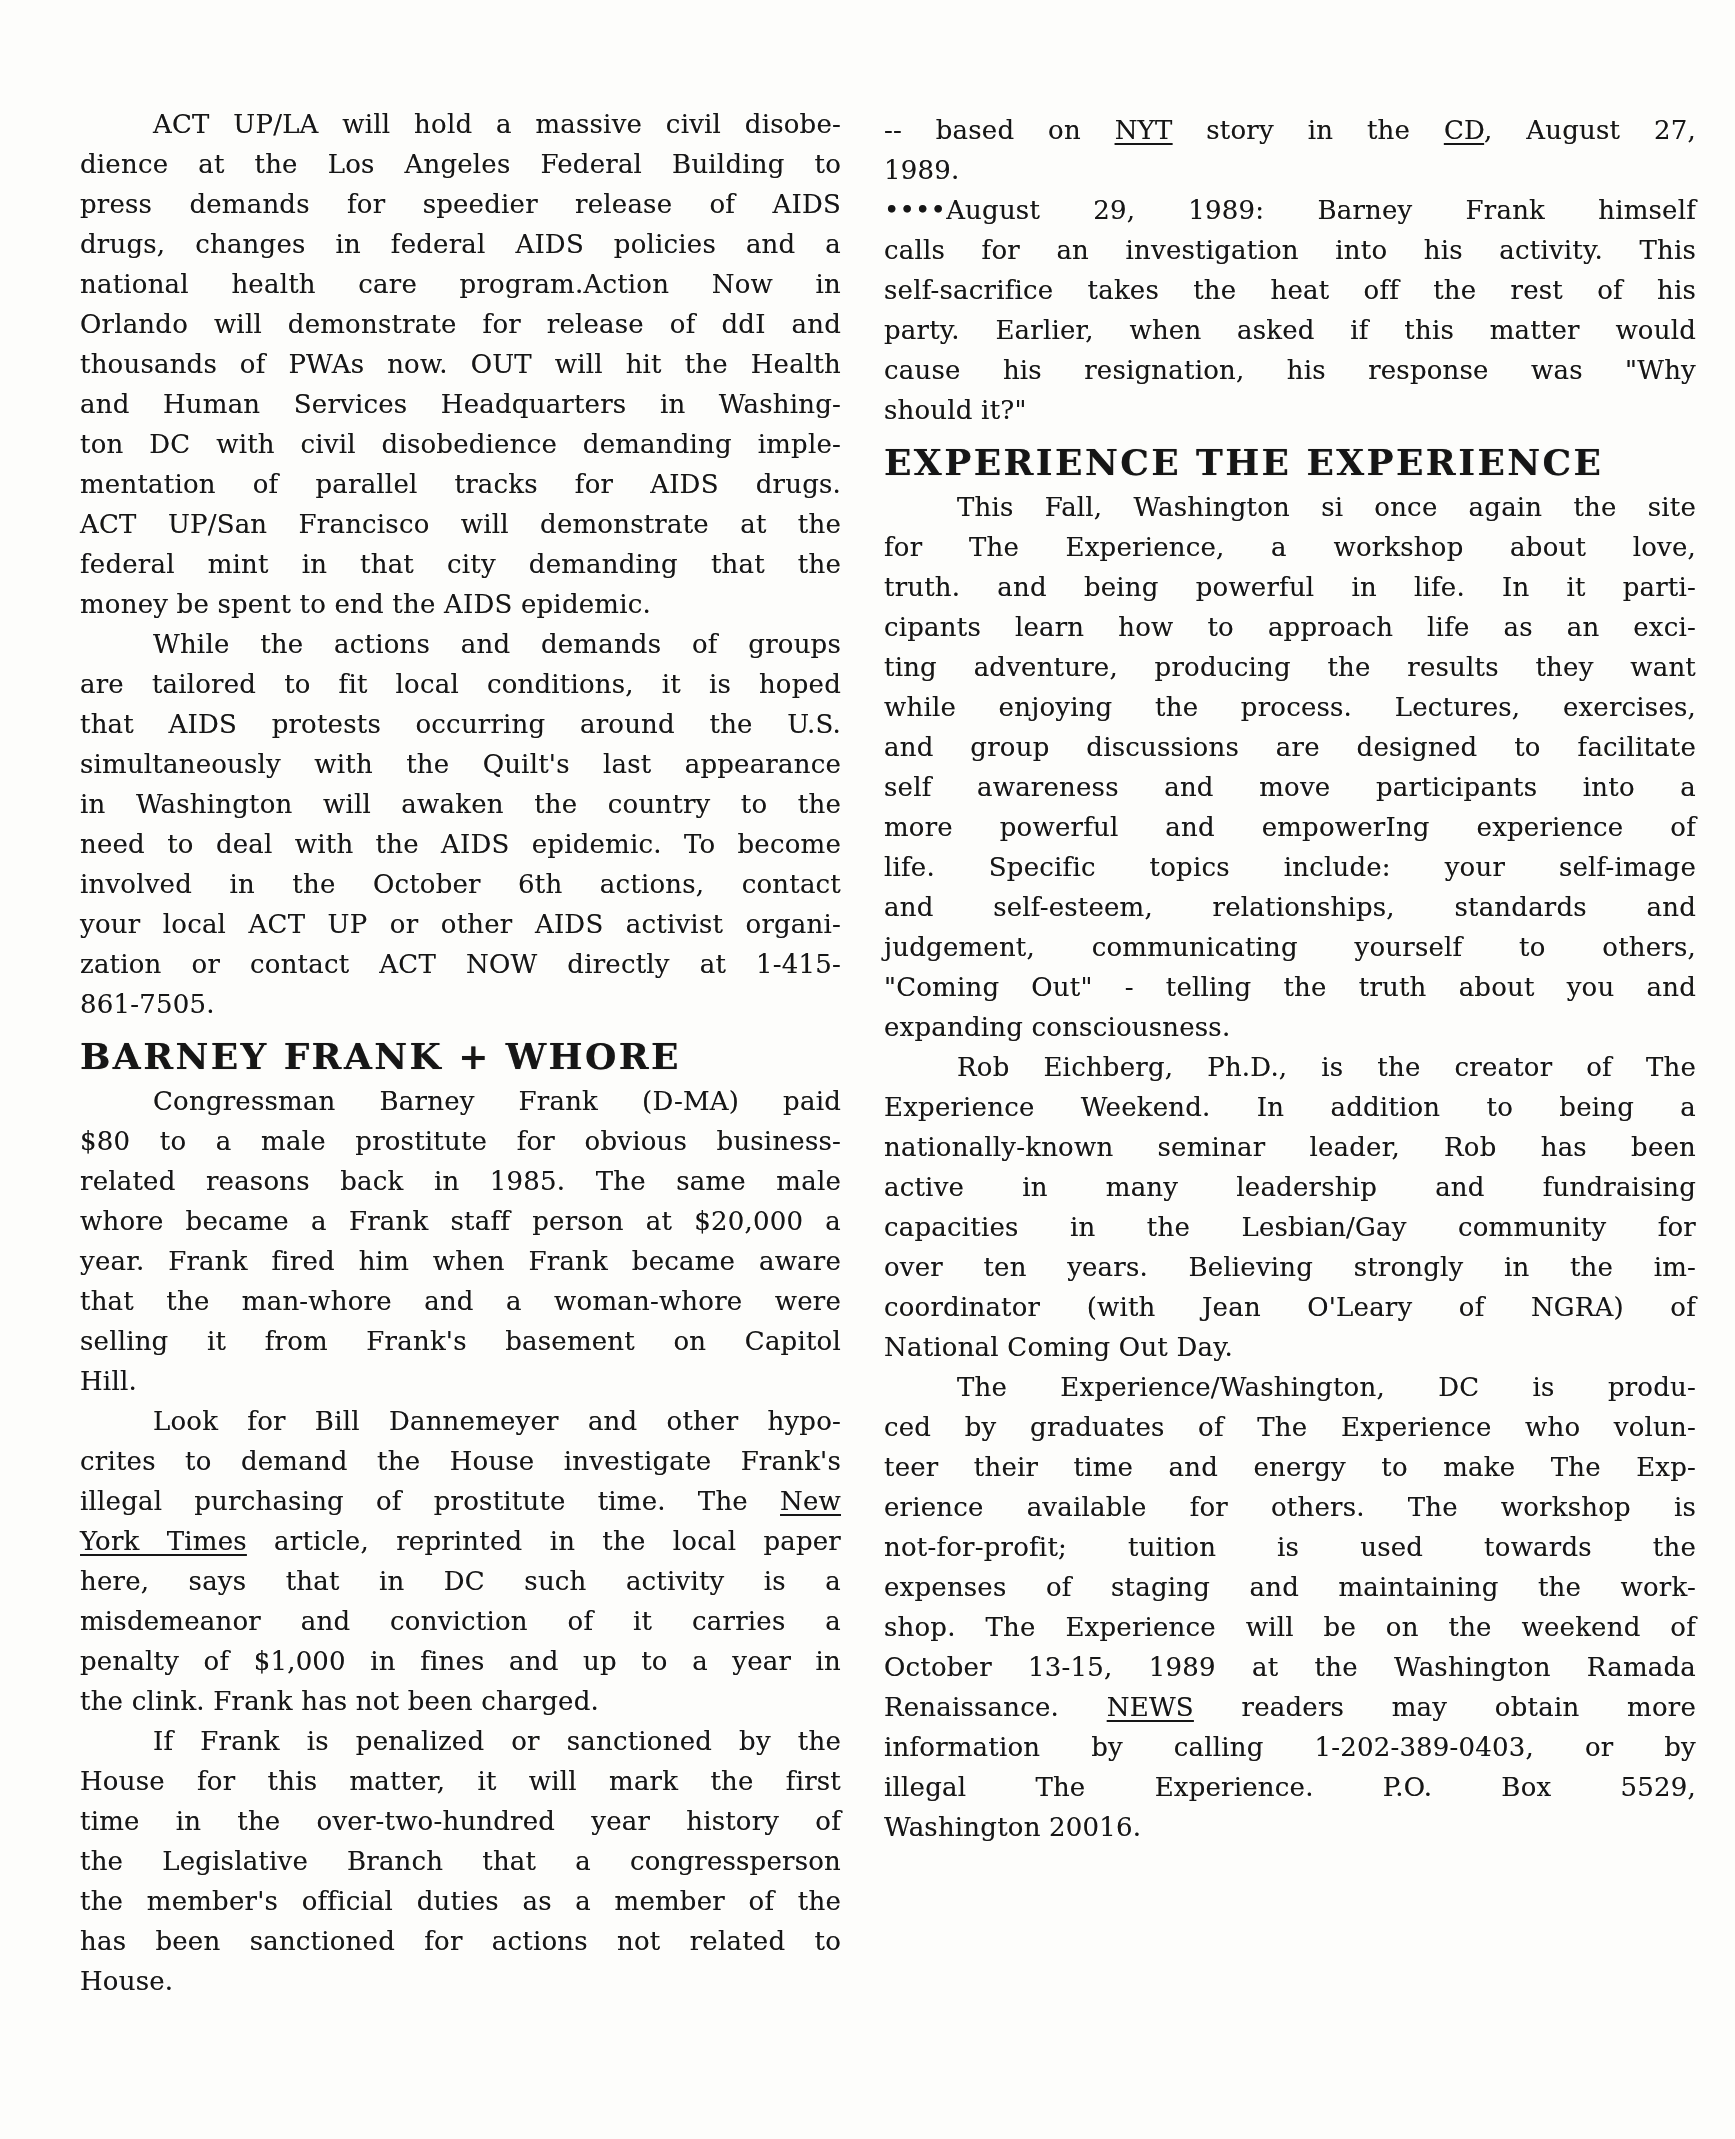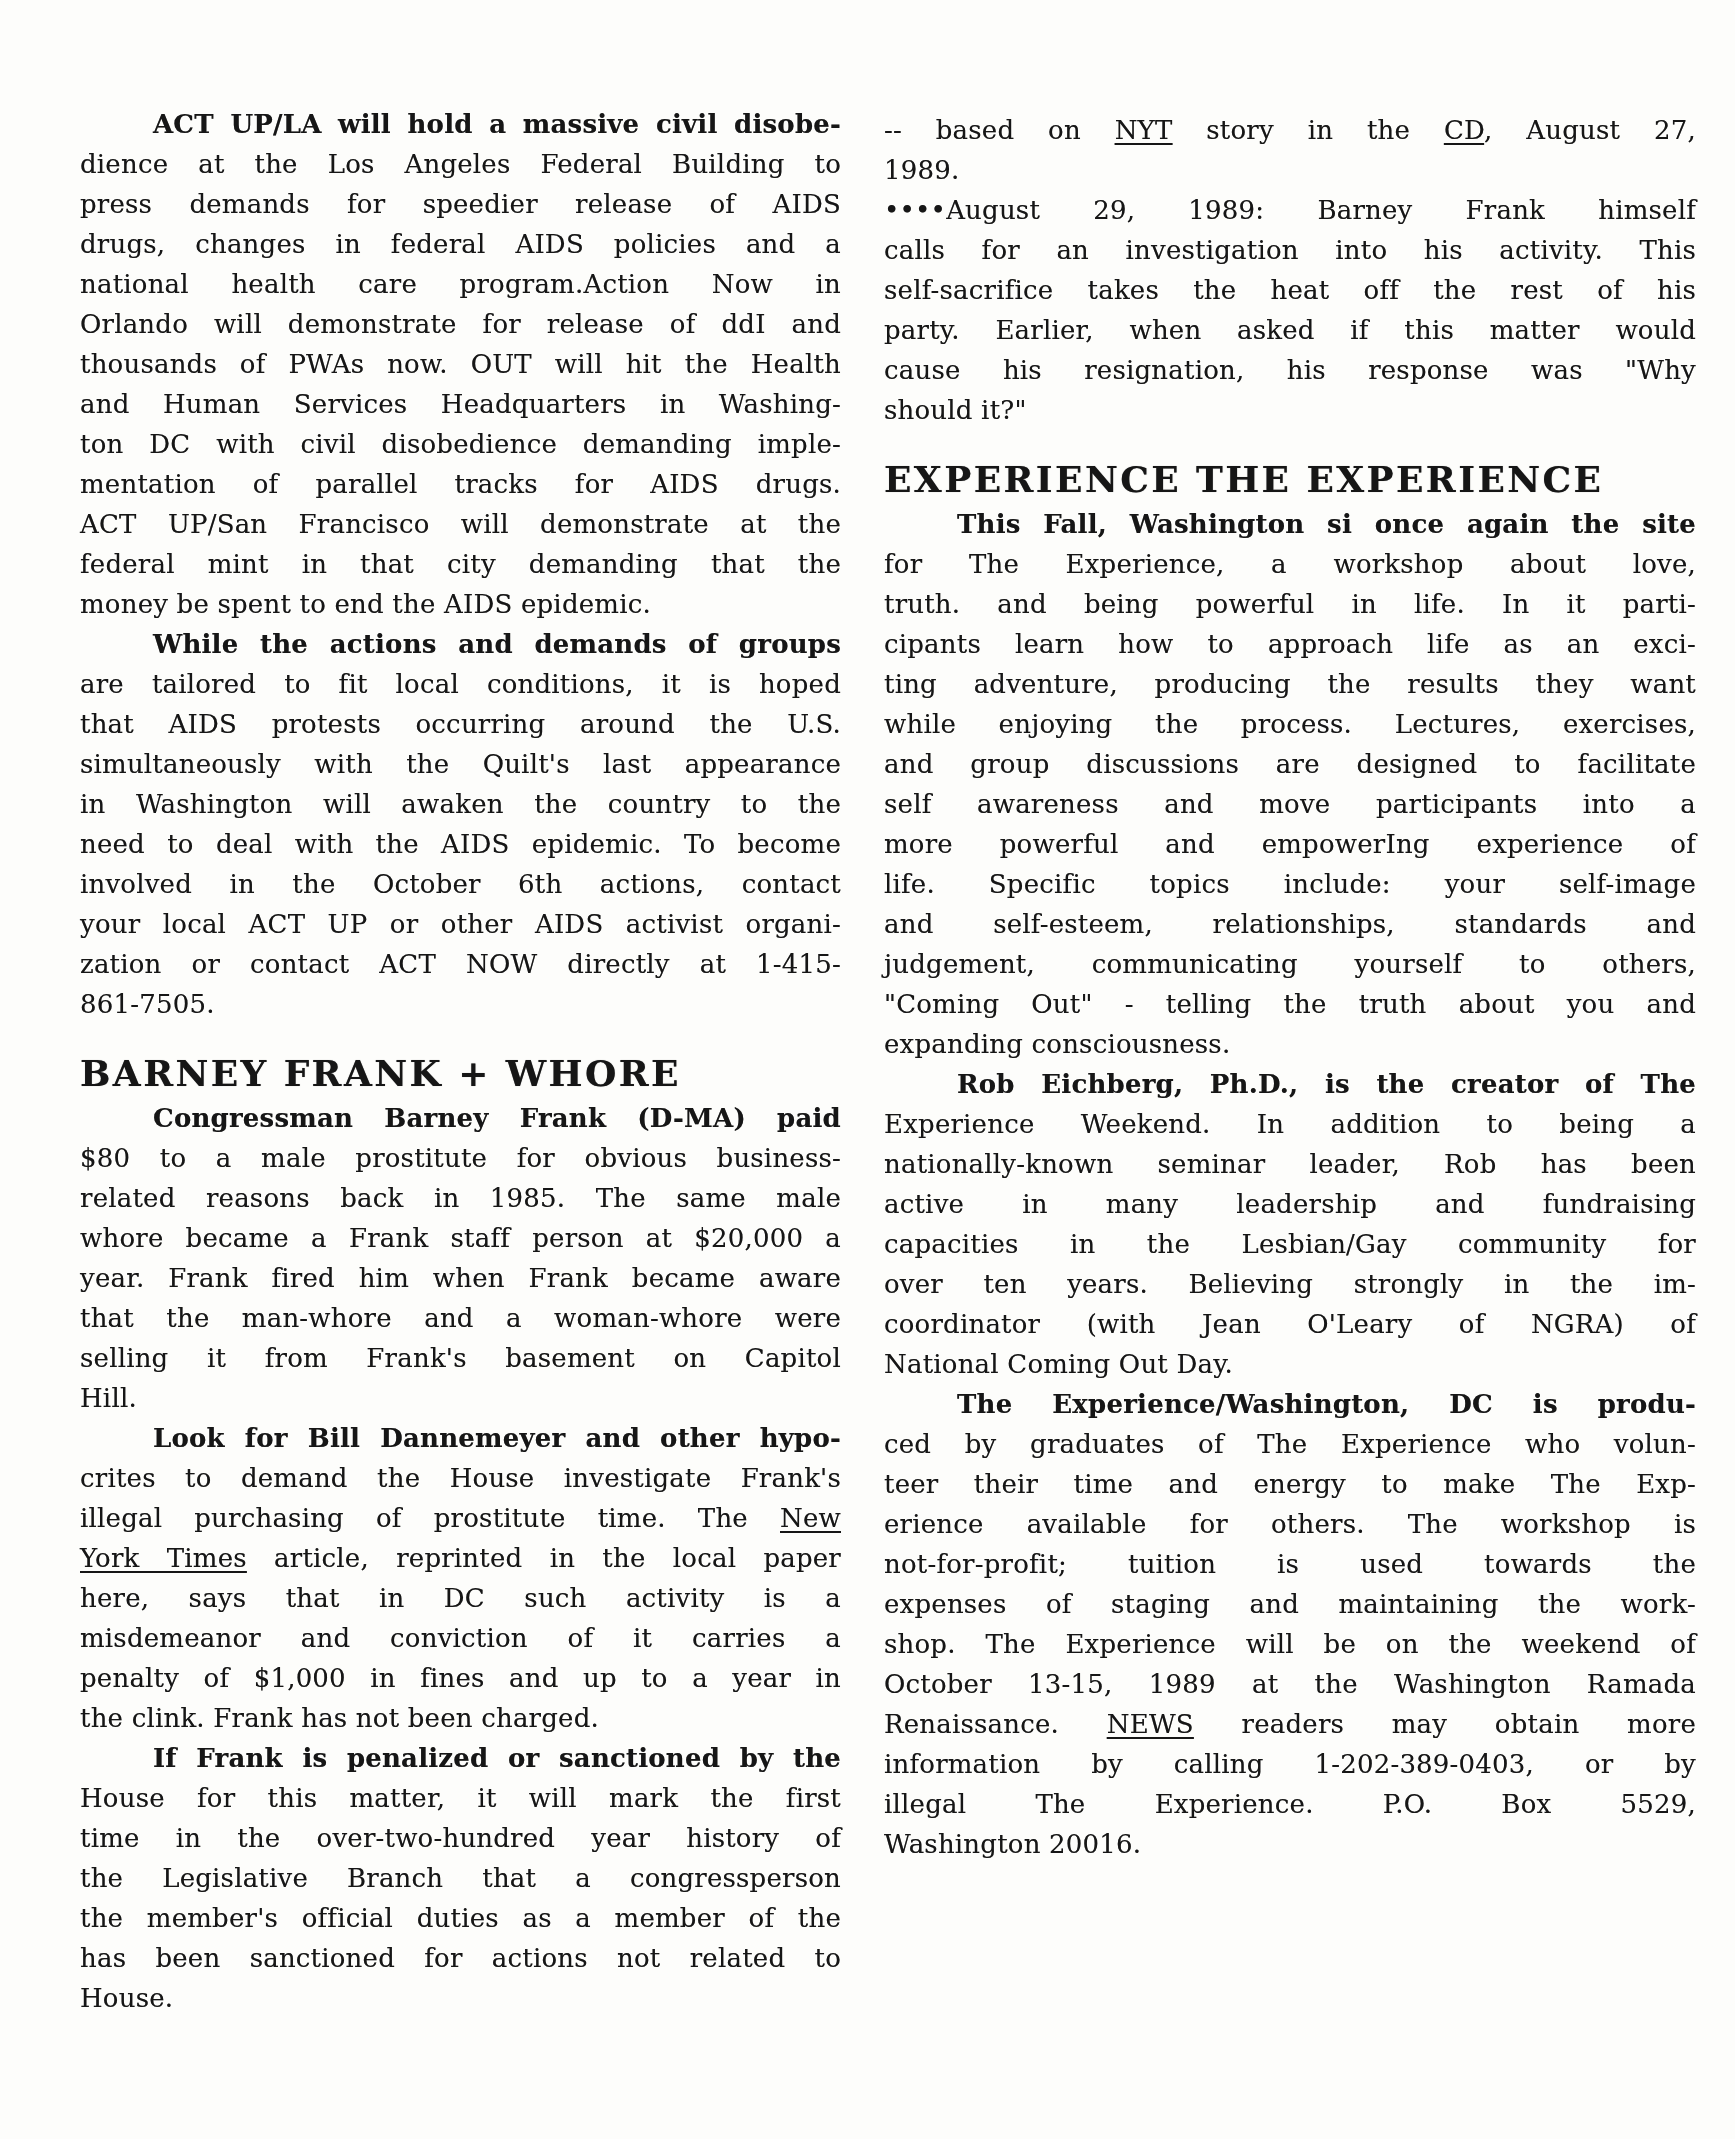--- a/index.html
+++ b/index.html
@@ -19,29 +19,29 @@
   .line{
     font-size:26px;
     line-height:40px;
     height:40px;
     letter-spacing:0.2px;
     text-align:justify;
     text-align-last:justify;
     text-shadow:0 0 0.6px rgba(10,10,10,0.45);
     overflow:visible;
   }
-  .line.indent{text-indent:73px;font-weight:bold;}
+  .line.indent{text-indent:73px;}
   .line.last{text-align-last:left;}
   .heading{
     font-size:36px;
     font-weight:bold;
     letter-spacing:2.4px;
     line-height:49px;
     height:49px;
-    margin-top:25px;
+    margin-top:8px;
     text-align:left;
     text-shadow:0 0 0.7px rgba(10,10,10,0.55);
     white-space:nowrap;
   }
   u{
     text-decoration-thickness:1.7px;
     text-underline-offset:4.4px;
   }
 </style>
 </head>

